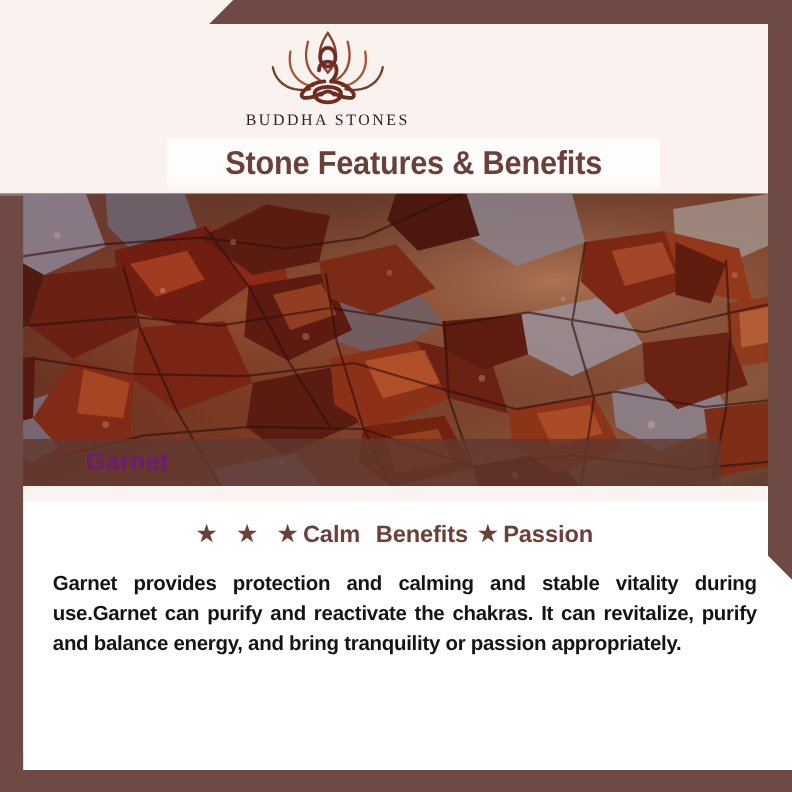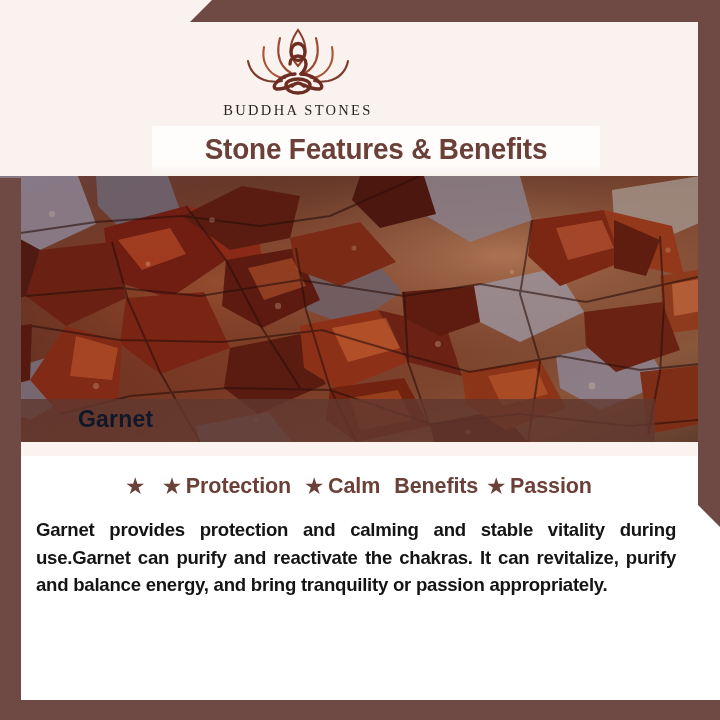--- a/index.html
+++ b/index.html
@@ -144,21 +144,21 @@
     width: 655px;
     height: 43px;
     background: rgba(96,56,48,0.80);
   }
   .stone-caption-label {
     position: absolute;
     left: 78px;
     top: 406px;
     font-size: 23px;
     font-weight: 700;
-    color: #0f172a;
+    color: #701a75;
     letter-spacing: 0.2px;
   }
 
   
   .body-card {
     position: absolute;
     left: 21px;
     top: 442px;
     width: 676px;
     height: 258px;
@@ -198,21 +198,21 @@
     line-height: 1;
     color: #6b4038;
     margin-right: 5px;
     position: relative;
     top: -1px;
   }
   .benefit.tight { padding-left: 2px; }
 
   .description {
     position: absolute;
-    left: 36px;
+    left: 48px;
     top: 516px;
     width: 640px;
     font-size: 18.6px;
     font-weight: 700;
     line-height: 27.5px;
     color: #141414;
     letter-spacing: -0.25px;
     text-align: justify;
     text-justify: inter-word;
   }
@@ -363,21 +363,20 @@
 
   <div class="body-card"></div>
   <div class="body-card-topstrip"></div>
 
   <div class="benefits-row">
     <span class="benefit">
       <span class="benefit-star">★</span>
     </span>
     <span class="benefit">
       <span class="benefit-star">★</span>
-      <span>Protection</span>
     </span>
     <span class="benefit">
       <span class="benefit-star">★</span>
       <span>Calm</span>
     </span>
     <span class="benefit">
 
       <span>Benefits</span>
     </span>
     <span class="benefit tight">

